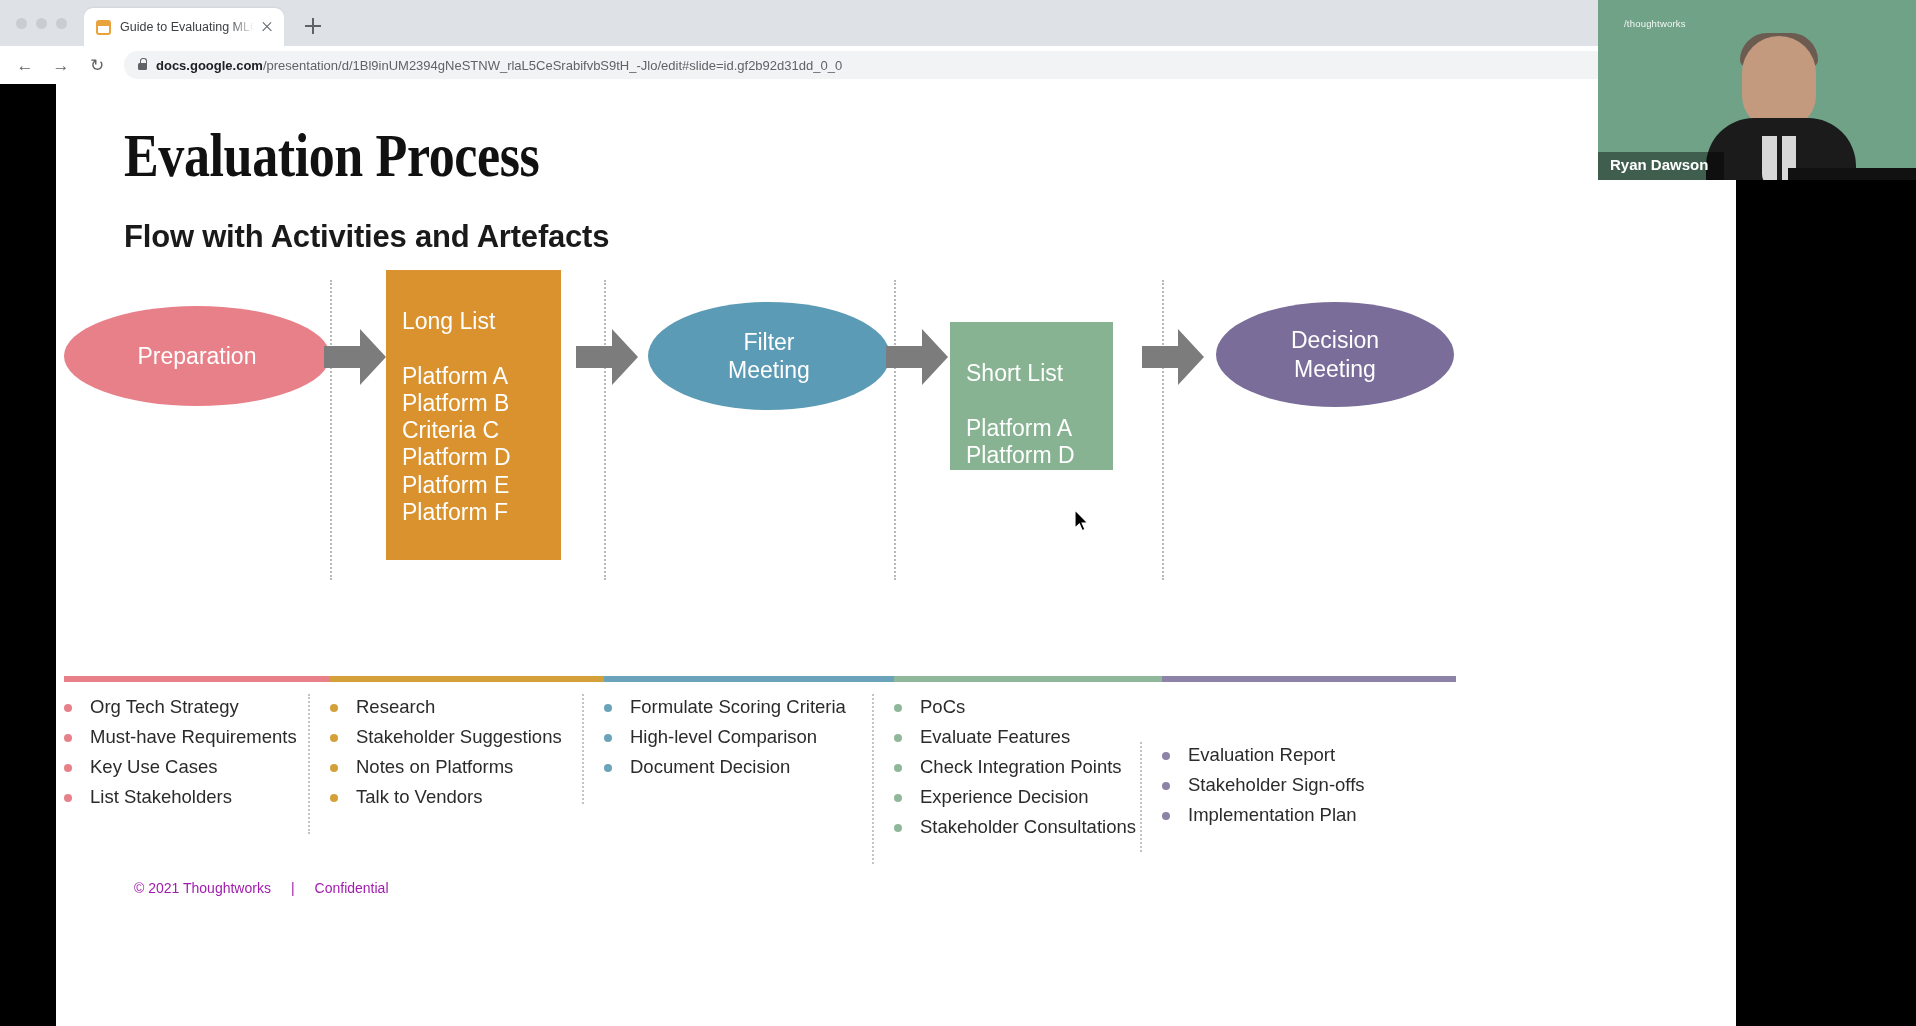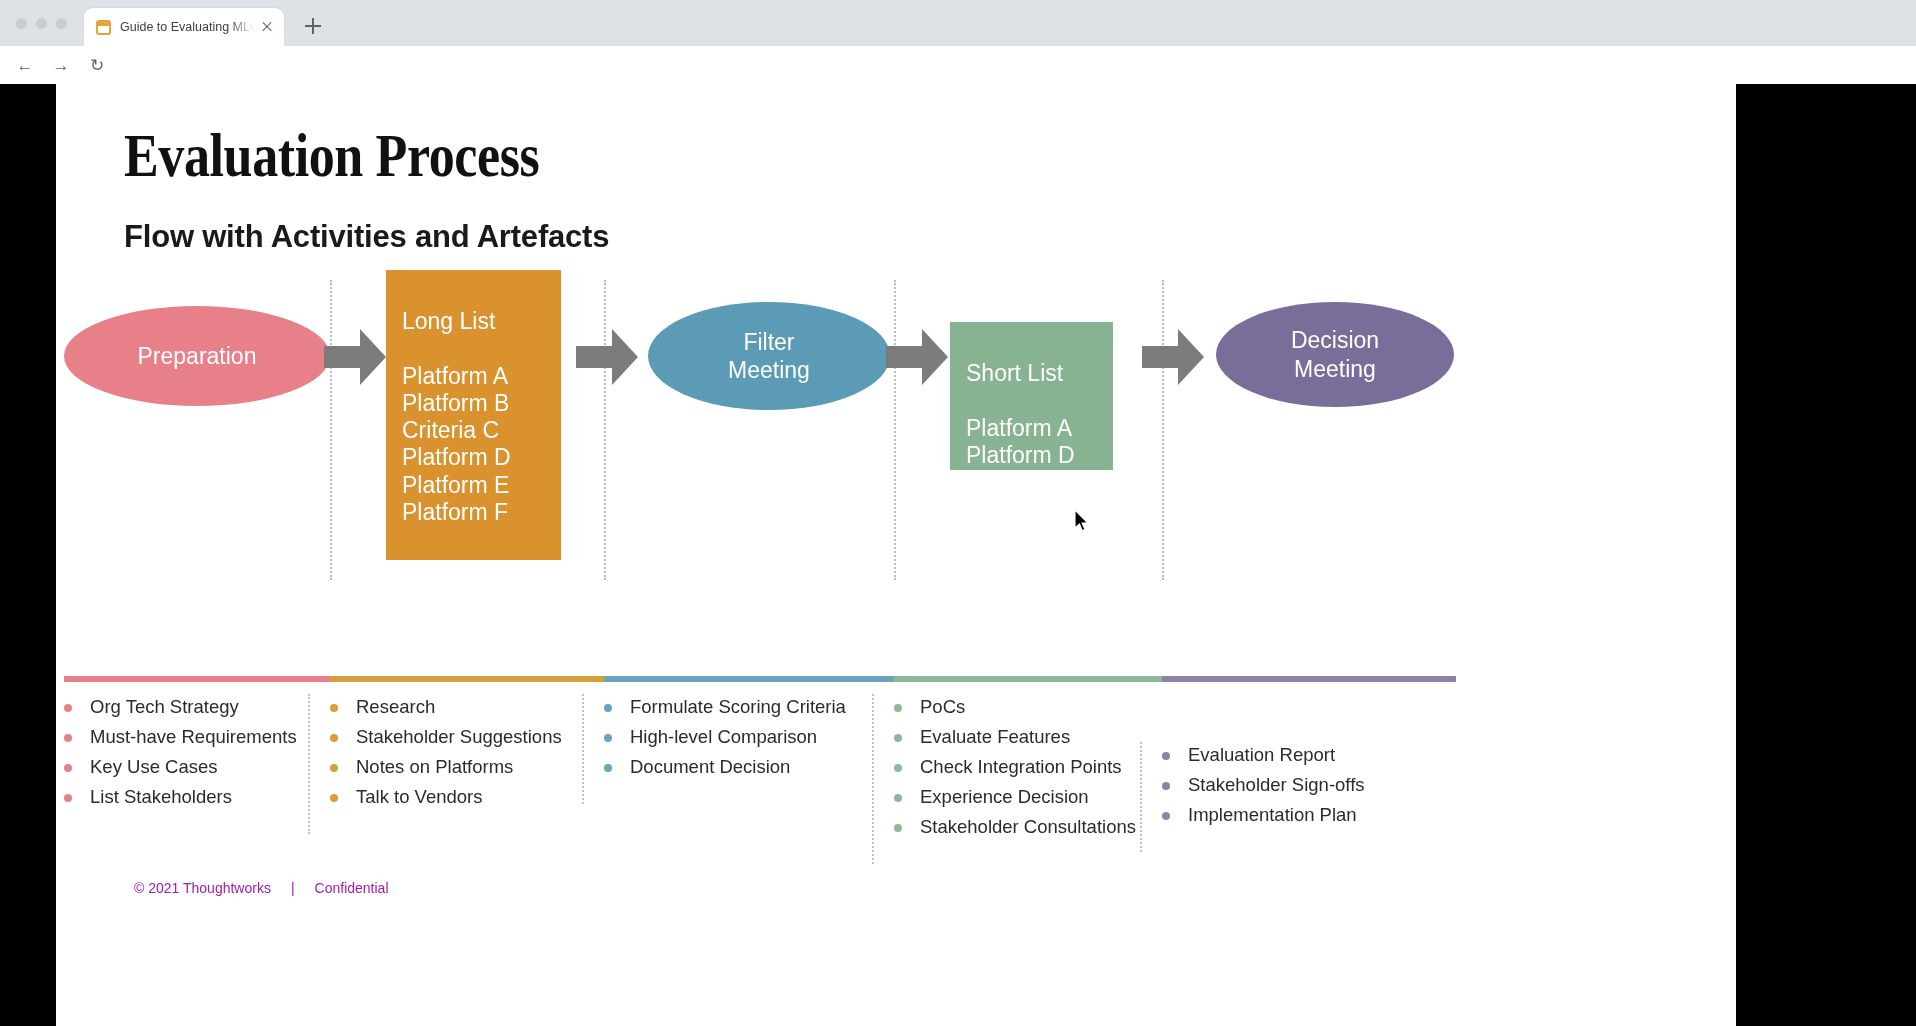--- a/index.html
+++ b/index.html
@@ -211,20 +211,24 @@
         <span class="tab-title">Guide to Evaluating MLOps Pla</span>
         <span class="tab-close"></span>
       </div>
       <div class="newtab"></div>
     </div>
 
     <div class="toolbar">
       <div class="nav-btn first">←</div>
       <div class="nav-btn">→</div>
       <div class="nav-btn">↻</div>
+      <div class="omnibox">
+        <span class="lock"></span>
+        <span class="url"><b>docs.google.com</b><span>/presentation/d/1Bl9inUM2394gNeSTNW_rlaL5CeSrabifvbS9tH_-Jlo/edit#slide=id.gf2b92d31dd_0_0</span></span>
+      </div>
     </div>
   </div>
 
   <div class="stage">
     <div class="slide">
 
       <div class="slide-title">Evaluation Process</div>
       <div class="slide-subtitle">Flow with Activities and Artefacts</div>
 
       <div class="flow">
@@ -395,14 +399,26 @@
       </div>
 
       <div class="cursor">
         <svg viewBox="0 0 16 24" width="16" height="24">
           <path d="M1 1 L1 19 L5.4 15 L8.3 21.6 L11 20.4 L8.1 14 L13.6 13.8 Z" fill="#000" stroke="#fff" stroke-width="1.1"></path>
         </svg>
       </div>
     </div>
   </div>
 
+  <div class="video" style="background: rgb(111, 162, 135);">
+    <div class="wm">/thoughtworks</div>
+    <div class="person">
+      <div class="p-hair"></div>
+      <div class="p-head"></div>
+      <div class="p-body"></div>
+      <div class="p-collar"></div>
+      <div class="p-zip"></div>
+    </div>
+    <div class="shadowbar"></div>
+    <div class="namebar">Ryan Dawson</div>
+  </div>
 
 </div>
 
 </body></html>

